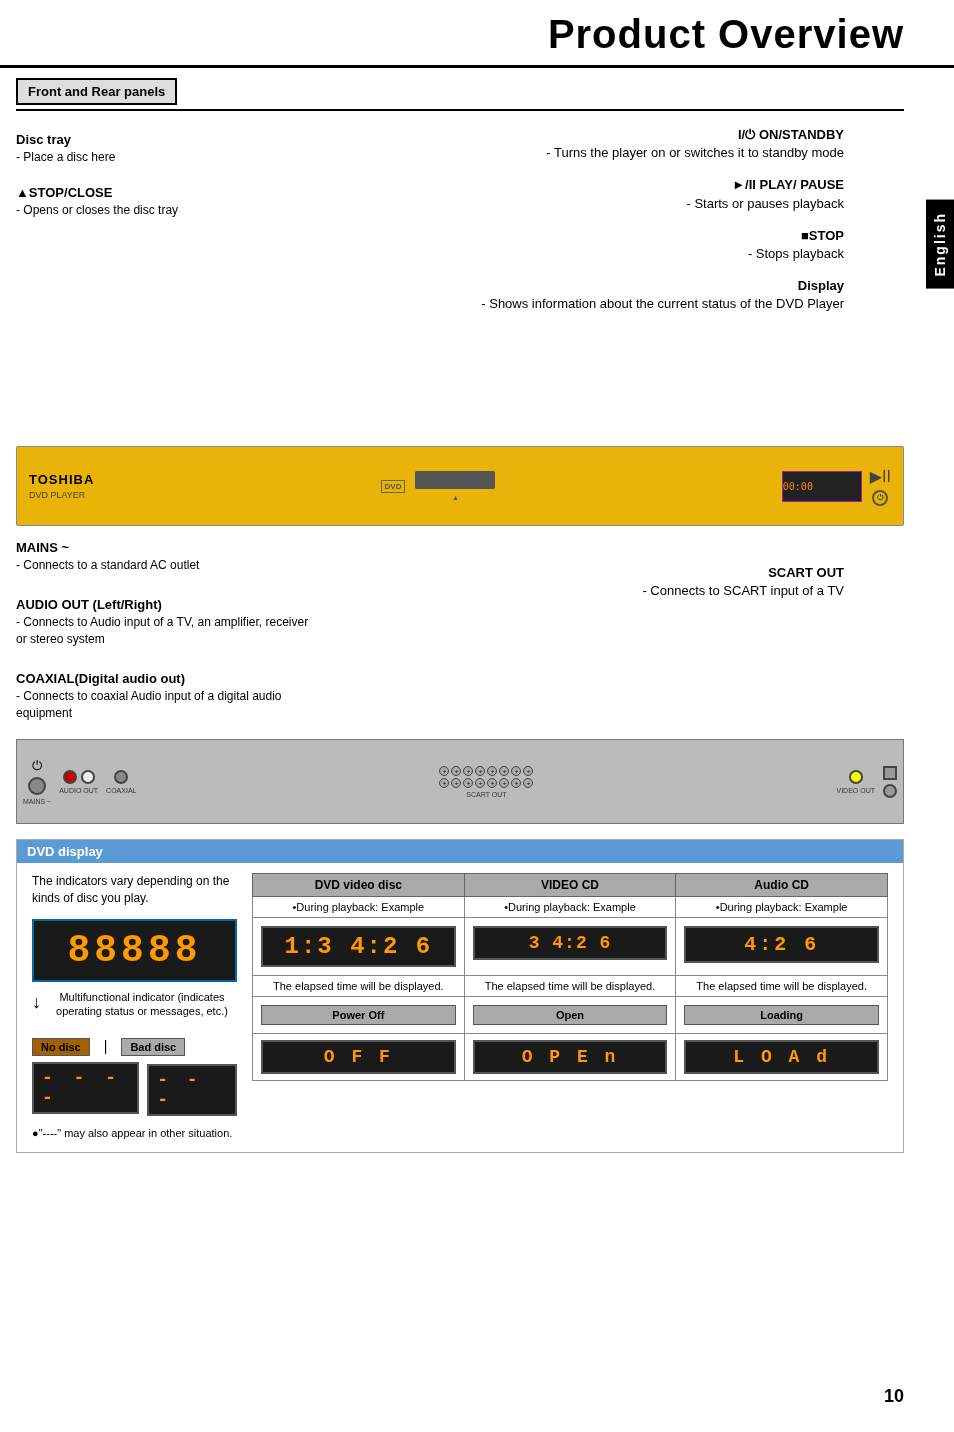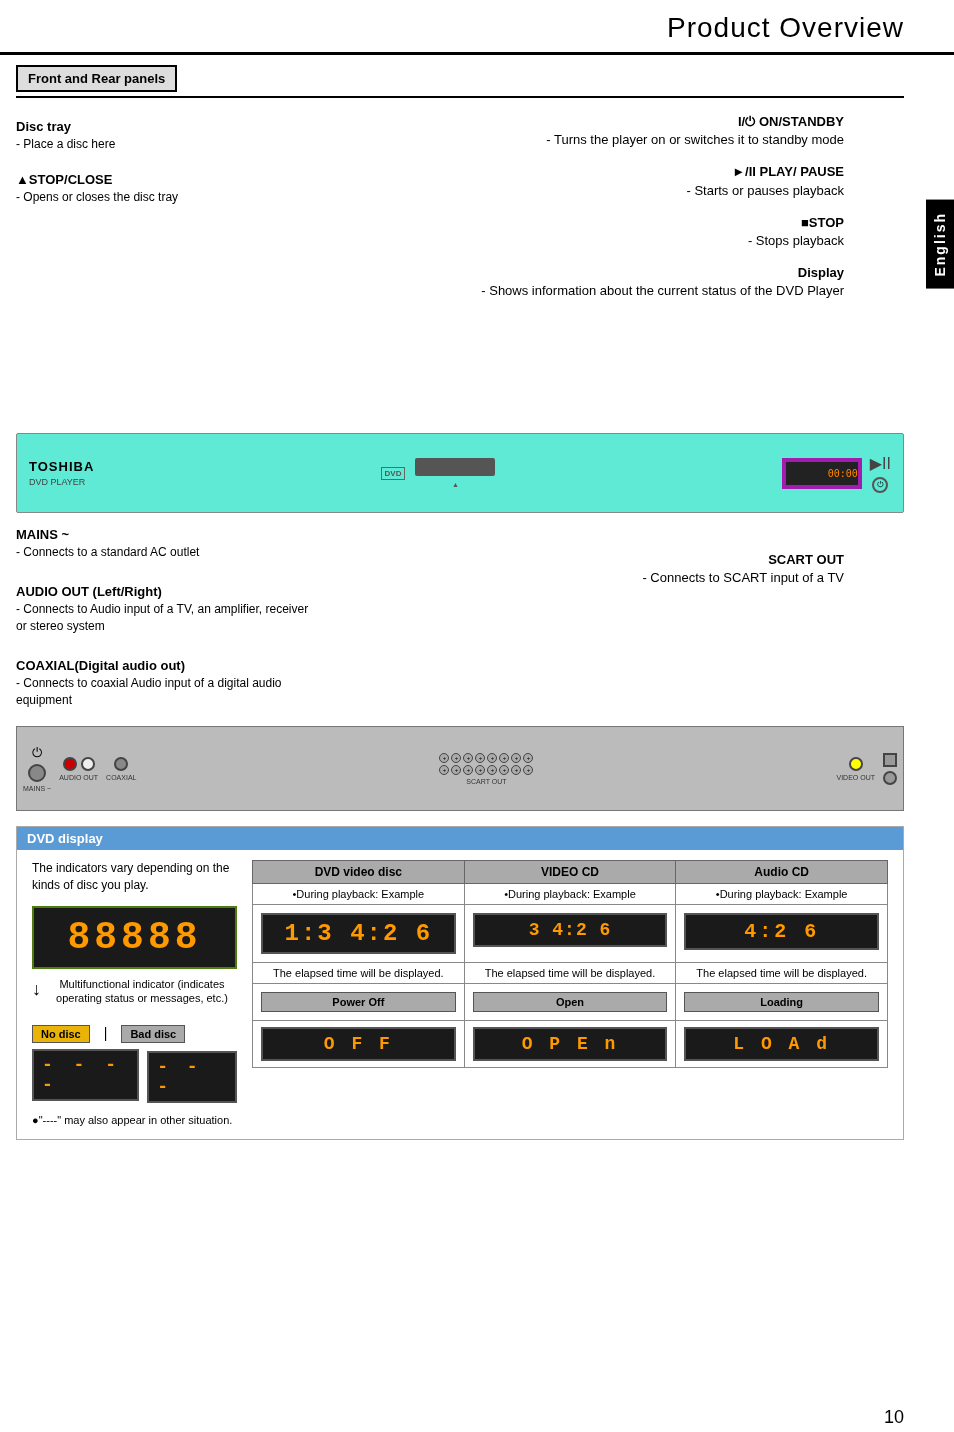--- a/index.html
+++ b/index.html
@@ -14,22 +14,22 @@
     }
 
     
     .page-title-bar {
       background: #fff;
       text-align: right;
       padding: 12px 50px 8px 20px;
       border-bottom: 3px solid #000;
     }
     .page-title-bar h1 {
-      font-size: 28px;
-      font-weight: 400;
+      font-size: 40px;
+      font-weight: 700;
       letter-spacing: 1px;
     }
 
     
     .english-tab {
       position: absolute;
       top: 200px;
       right: 0;
       background: #000;
       color: #fff;
@@ -111,21 +111,21 @@
       font-weight: bold;
       font-size: 13px;
     }
     .right-label-item .label-desc {
       font-size: 13px;
     }
 
     
     .dvd-player-img {
       border: 1px solid #888;
-      background: #5eead4;
+      background: #eab308;
       height: 80px;
       margin: 5px 0 5px 0;
       display: flex;
       align-items: center;
       justify-content: space-between;
       padding: 6px 12px;
       position: relative;
       border-radius: 2px;
     }
     .dvd-player-front-left {
@@ -165,24 +165,24 @@
     }
     .dvd-player-front-right {
       display: flex;
       align-items: center;
       gap: 8px;
     }
     .display-screen {
       width: 80px;
       height: 31px;
       background: #222;
-      border: 4px solid #a21caf;
-      display: flex;
-      align-items: center;
-      justify-content: flex-end;
+      border: 1px solid #a21caf;
+      display: flex;
+      align-items: center;
+      justify-content: flex-start;
     }
     .play-btn-front {
       font-size: 16px;
       color: #444;
     }
     .power-btn-front {
       width: 16px;
       height: 16px;
       border: 2px solid #555;
       border-radius: 50%;
@@ -274,21 +274,21 @@
     }
 
     .big-display {
       background: #1a1a1a;
       color: #ff9900;
       font-size: 38px;
       font-weight: 900;
       letter-spacing: 4px;
       padding: 8px 12px;
       font-family: 'Courier New', monospace;
-      border: 2px solid #4d7c0f;
+      border: 2px solid #0369a1;
       display: flex;
       align-items: center;
       justify-content: center;
       margin-bottom: 8px;
     }
 
     .indicator-label {
       font-size: 11px;
       text-align: center;
       line-height: 1.3;
@@ -301,21 +301,21 @@
       margin-bottom: 6px;
     }
     .disc-status-box {
       border: 1px solid #555;
       background: #aaa;
       padding: 2px 8px;
       font-size: 11px;
       font-weight: bold;
     }
     .disc-status-box.nodisc {
-      background: #eab308;
+      background: #a16207;
     }
     .disc-status-box.baddisc {
       background: #aaa;
     }
 
     .bullet-note {
       font-size: 11px;
       line-height: 1.4;
     }
 
@@ -393,24 +393,24 @@
       display: flex;
       align-items: center;
       justify-content: center;
       margin: 2px 0;
       width: 100%;
     }
 
     
     .page-number {
       position: absolute;
-      bottom: 4px;
+      bottom: 25px;
       right: 50px;
       font-size: 18px;
-      font-weight: normal;
+      font-weight: bold;
       margin-top: 8px;
     }
     .pins-grid {
       display: flex;
       flex-direction: column;
       gap: 2px;
     }
     .pins-row {
       display: flex;
       gap: 2px;

